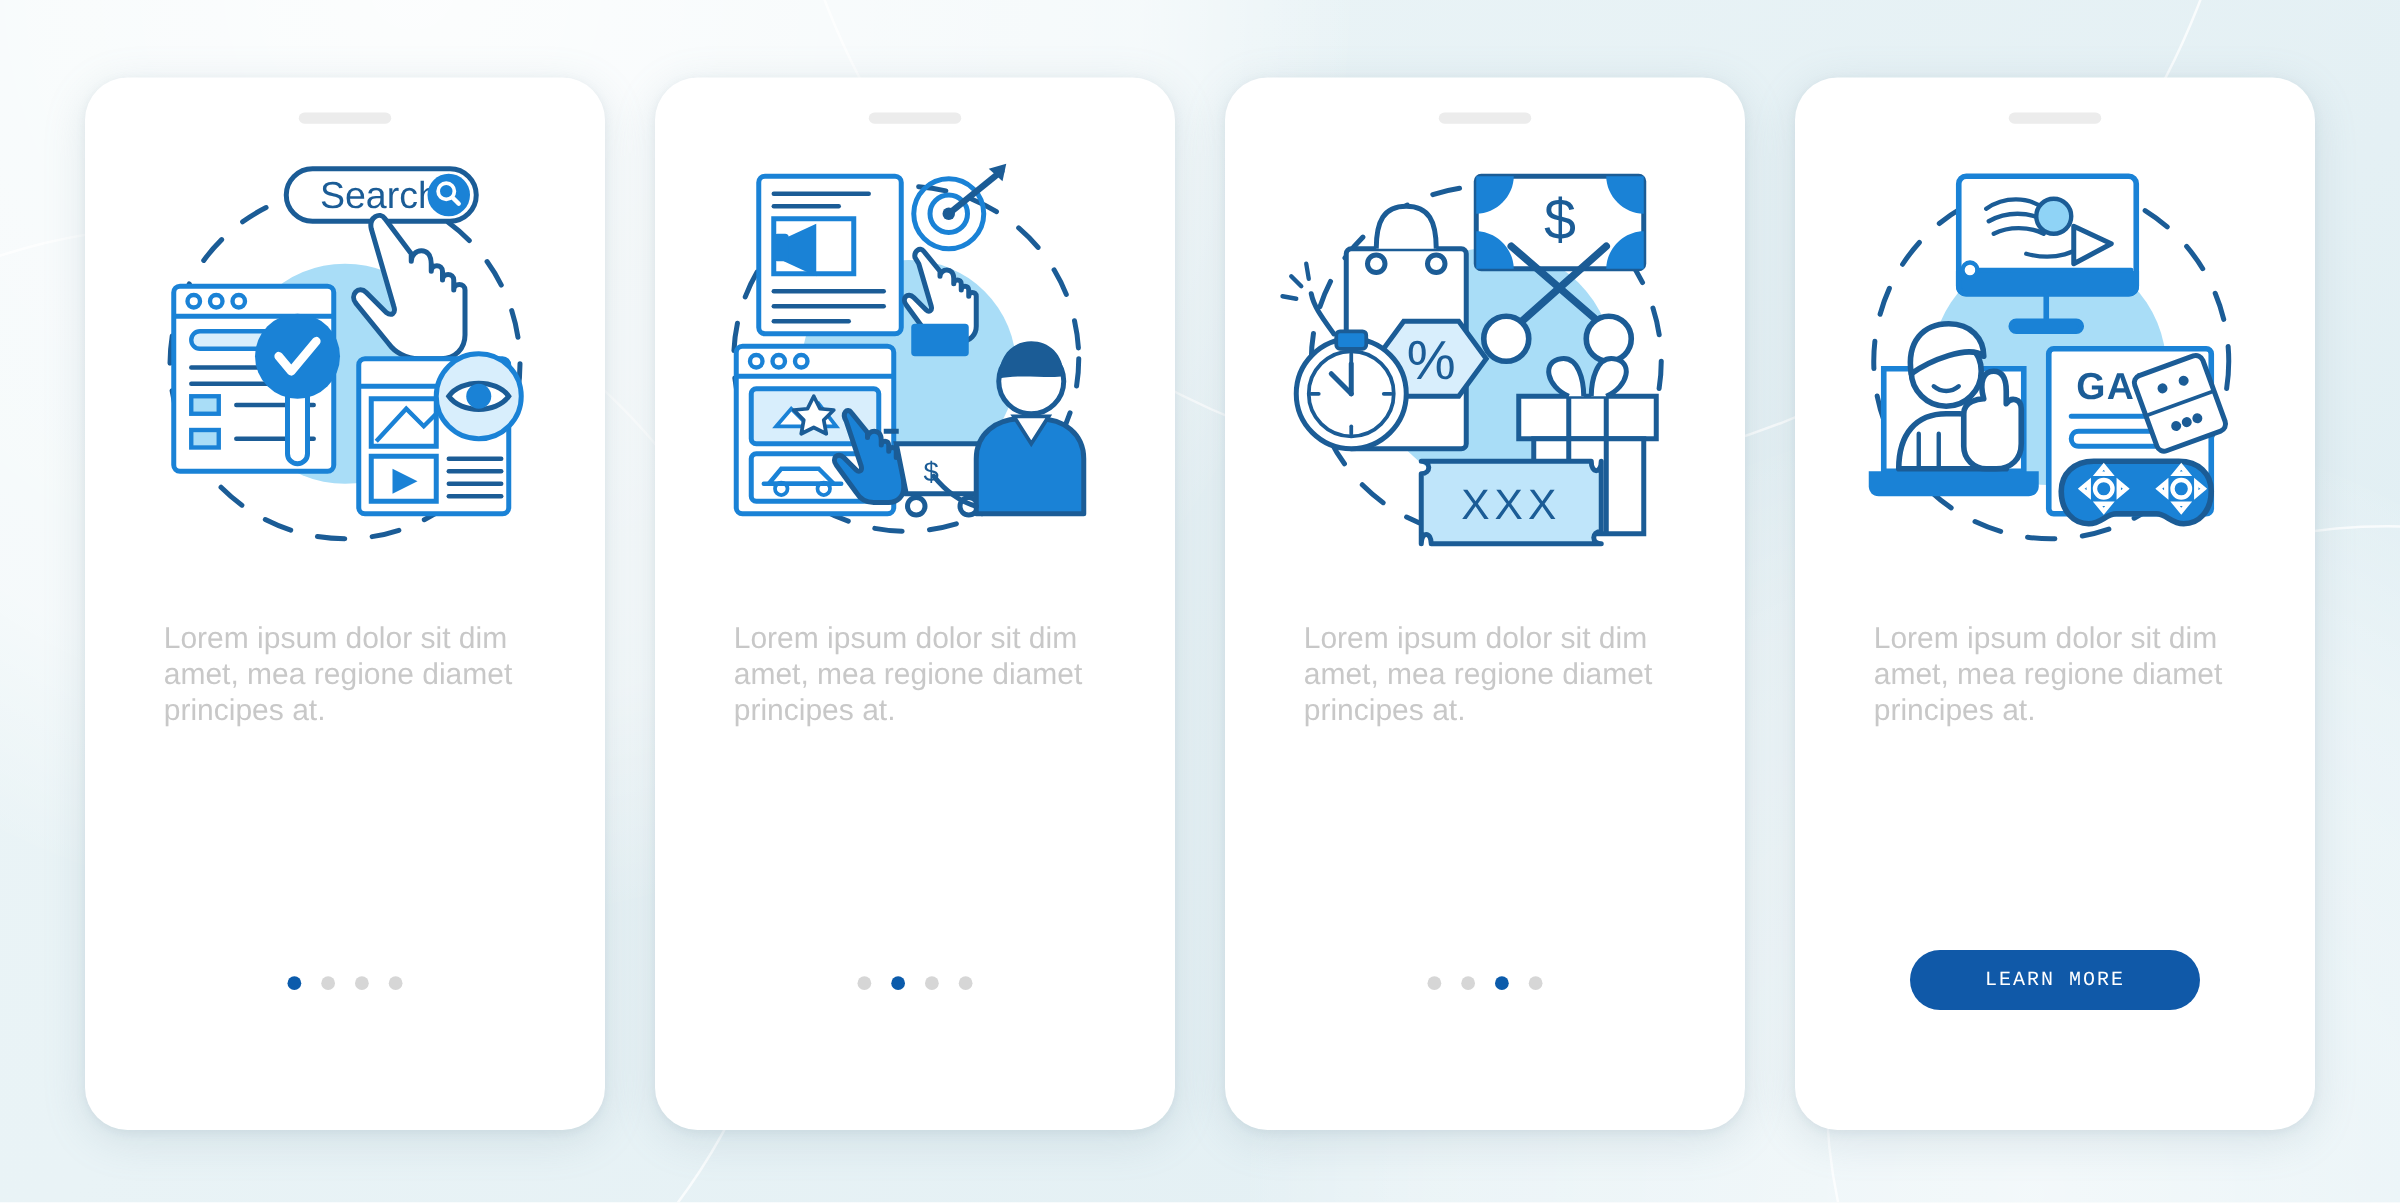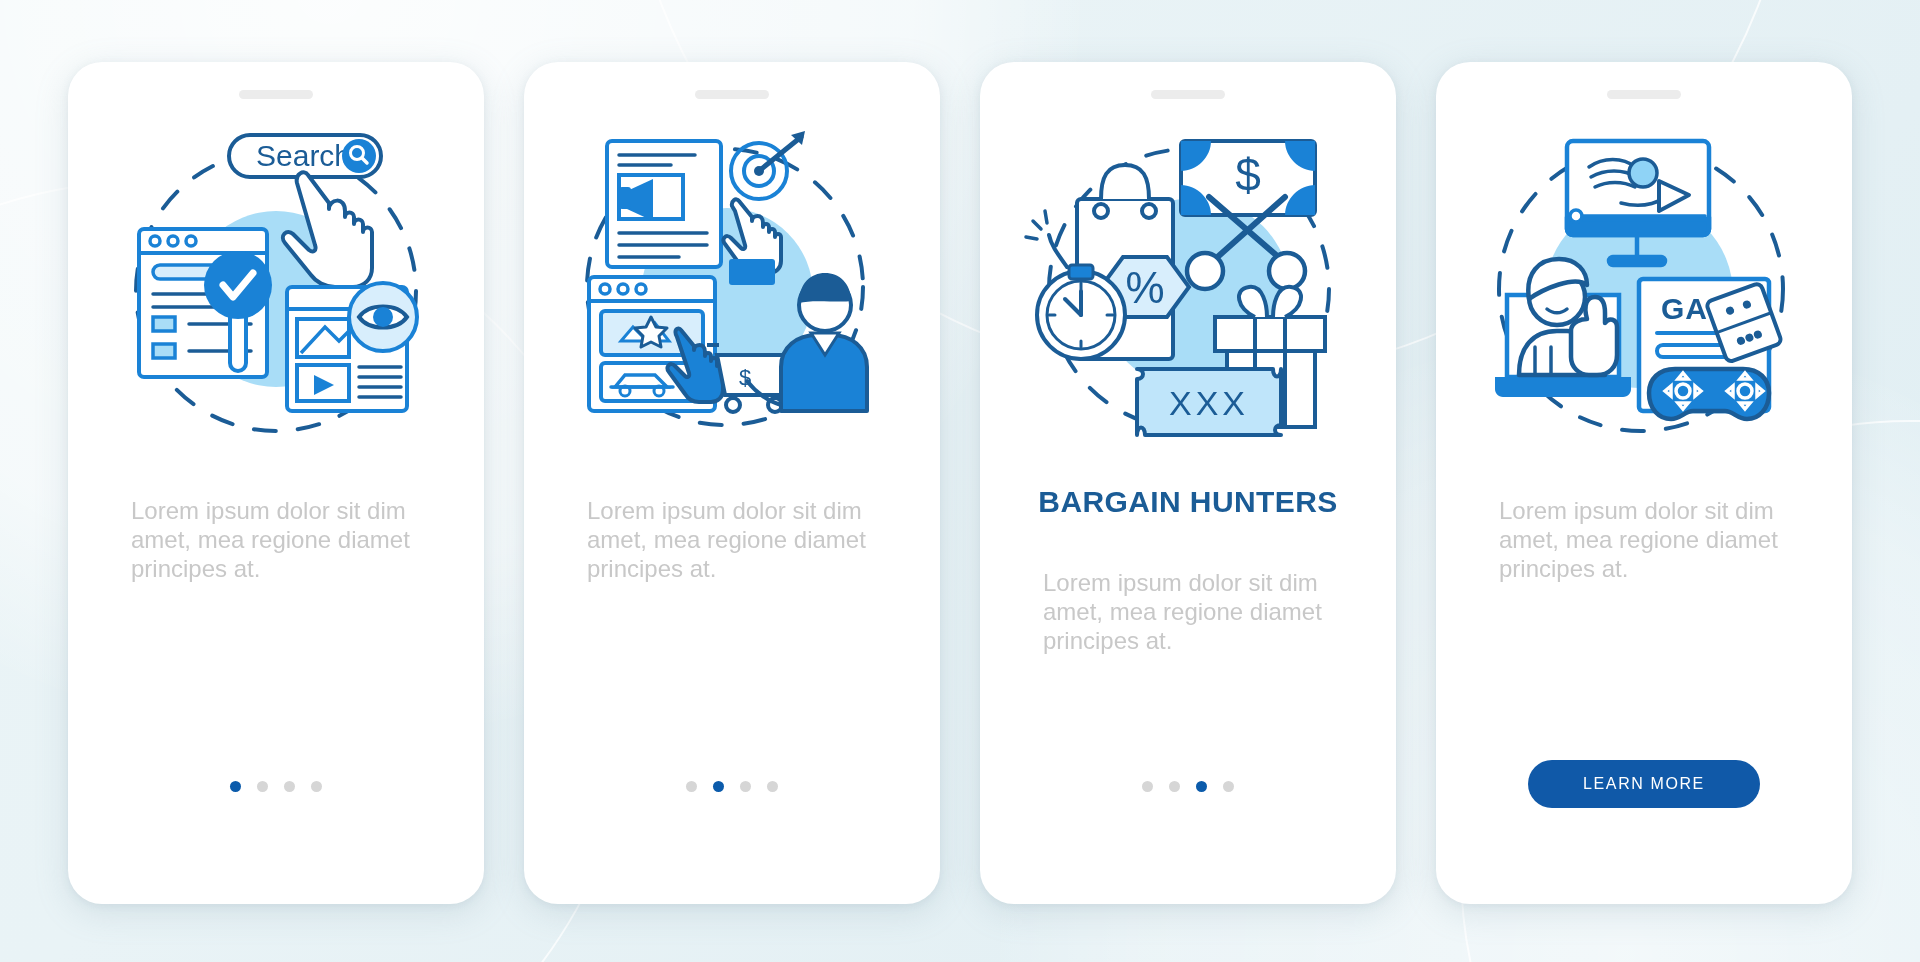--- a/index.html
+++ b/index.html
@@ -127,21 +127,21 @@
   .learn-btn {
     margin-bottom: 96px;
     width: 232px;
     height: 48px;
     border: none;
     border-radius: 24px;
     background: #1059a8;
     color: #ffffff;
     font-size: 16px;
     letter-spacing: 1.6px;
-    font-family: Liberation Sans, sans-serif;
+    font-family: Liberation Mono, monospace;
     cursor: pointer;
     flex: none;
   }
 </style>
 </head>
 <body>
 
 <div id="stage">
 
   <div class="bg-blob b1"></div>
@@ -365,21 +365,20 @@
             <path d="M232 198 c-18 -8 -22 -28 -6 -30 c14 -2 18 18 18 30"></path>
             <path d="M262 198 c18 -8 22 -28 6 -30 c-14 -2 -18 18 -18 30"></path>
           </g>
 
           <path d="M122 250 l128 0 c0 10 8 10 8 0 l0 0 l0 56 c-8 0 -8 10 0 10 l0 0 l-136 0
                    c0 -10 -8 -10 -8 0 l0 -56 c8 0 8 -10 0 -10 z" fill="#bfe5fa" stroke="#1b5c96" stroke-width="4" stroke-linejoin="round"></path>
           <text x="186" y="296" font-family="'Liberation Sans',sans-serif" font-size="34" fill="#1b5c96" text-anchor="middle" letter-spacing="4">XXX</text>
         </svg>
       </div>
 
-      <div class="card-title">BARGAIN HUNTERS</div>
       <div class="card-body">Lorem ipsum dolor sit dim amet, mea regione diamet principes at.</div>
       <div class="spacer"></div>
 
       <div class="dots">
         <span class="dot"></span>
         <span class="dot"></span>
         <span class="dot active"></span>
         <span class="dot"></span>
       </div>
     </div>

